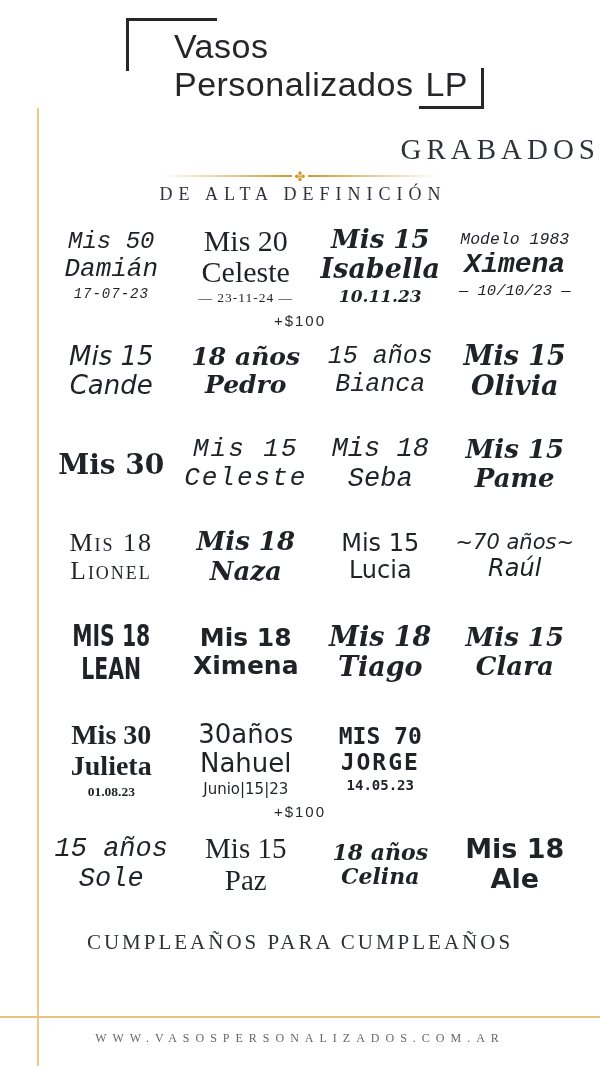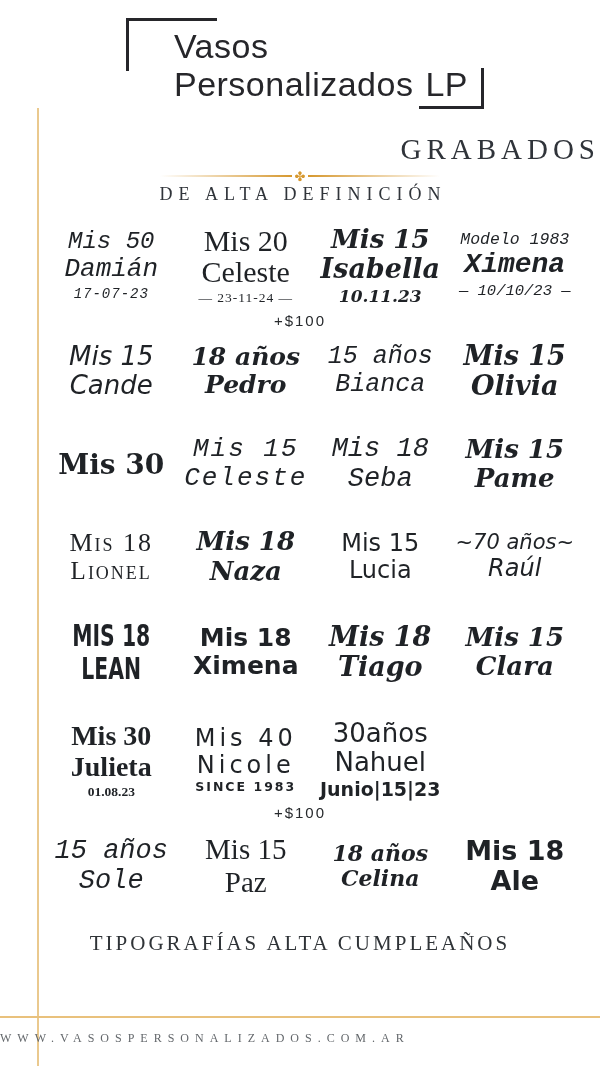--- a/index.html
+++ b/index.html
@@ -70,31 +70,31 @@
   .s-smc{font-variant:small-caps;letter-spacing:2px}.s-smc .l1{font-size:26px}.s-smc .l2{font-size:25px}
   .s-brs .l1,.s-brs .l2{font-size:26px}
   .s-prt .l1,.s-prt .l2{font-size:24px}
   .s-mkr .l1{font-size:21px}.s-mkr .l2{font-size:24px}
   .s-cnd{font-weight:bold}.s-cnd .l1,.s-cnd .l2{font-size:30px;transform:scaleX(.68);transform-origin:center}
   .s-alj{font-weight:bold}.s-alj .l1,.s-alj .l2{font-size:25px}
   .s-tia .l1,.s-tia .l2{font-size:27px}
   .s-cla .l1,.s-cla .l2{font-size:26px}
   .s-did{font-weight:bold}.s-did .l1,.s-did .l2{font-size:28px}.s-did .l3{font-size:13.5px;font-weight:bold}
   .s-spc .l1,.s-spc .l2{font-size:24px;letter-spacing:4px}.s-spc .l3{font-size:12.5px;font-weight:bold;letter-spacing:2px}
-  .s-rnd .l1,.s-rnd .l2{font-size:26px}.s-rnd .l3{font-size:19px;font-weight:bold}
+  .s-rnd .l1,.s-rnd .l2{font-size:26px}.s-rnd .l3{font-size:15px;font-weight:normal}
   .s-mon .l1{font-size:23px}.s-mon .l2{font-size:23px;letter-spacing:2px}.s-mon .l3{font-size:14px}
   .s-sol .l1,.s-sol .l2{font-size:27px}
   .s-paz .l1,.s-paz .l2{font-size:29px}
   .s-luc .l1,.s-luc .l2{font-size:22px}
   .s-ale{font-weight:bold}.s-ale .l1,.s-ale .l2{font-size:27px}
 
   
   .caption{margin-top:12px;text-align:center;font-family:"Liberation Serif",serif;
     font-size:21px;letter-spacing:3px;color:#2F3337;}
-  .website{position:absolute;top:1031px;left:0;right:0;text-align:left;
+  .website{position:absolute;top:1031px;left:0;right:0;text-align:center;
     font-family:"Liberation Serif",serif;font-size:12px;letter-spacing:6px;color:#63676b;}
 </style>
 </head>
 <body>
 
 <div class="page">
   <div class="left-accent"></div>
   <div class="bottom-accent"></div>
 
   <header class="logo-wrap">
@@ -213,30 +213,30 @@
         <div class="l2">Clara</div>
       </div>
     </div>
 
     <div class="row r6">
       <div class="cell s-did">
         <div class="l1">Mis 30</div>
         <div class="l2">Julieta</div>
         <div class="l3">01.08.23</div>
       </div>
-      <div class="cell s-spc">
-        <div class="l1">Mis 40</div>
-        <div class="l2">Nicole</div>
-        <div class="l3">SINCE 1983</div>
-      </div>
       <div class="cell s-rnd">
         <div class="l1">30años</div>
         <div class="l2">Nahuel</div>
         <div class="l3">Junio|15|23</div>
       </div>
+      <div class="cell s-mon">
+        <div class="l1">MIS 70</div>
+        <div class="l2">JORGE</div>
+        <div class="l3">14.05.23</div>
+      </div>
     </div>
     <div class="note">+$100</div>
 
     <div class="row r7">
       <div class="cell s-sol">
         <div class="l1">15 años</div>
         <div class="l2">Sole</div>
       </div>
       <div class="cell s-paz">
         <div class="l1">Mis 15</div>
@@ -247,15 +247,15 @@
         <div class="l2">Celina</div>
       </div>
       <div class="cell s-ale">
         <div class="l1">Mis 18</div>
         <div class="l2">Ale</div>
       </div>
     </div>
 
   </section>
 
-  <div class="caption">TIPOGRAFÍAS ALTA CUMPLEAÑOS</div>
+  <div class="caption">CUMPLEAÑOS PARA CUMPLEAÑOS</div>
   <div class="website">WWW.VASOSPERSONALIZADOS.COM.AR</div>
 </div>
 
 </body></html>

